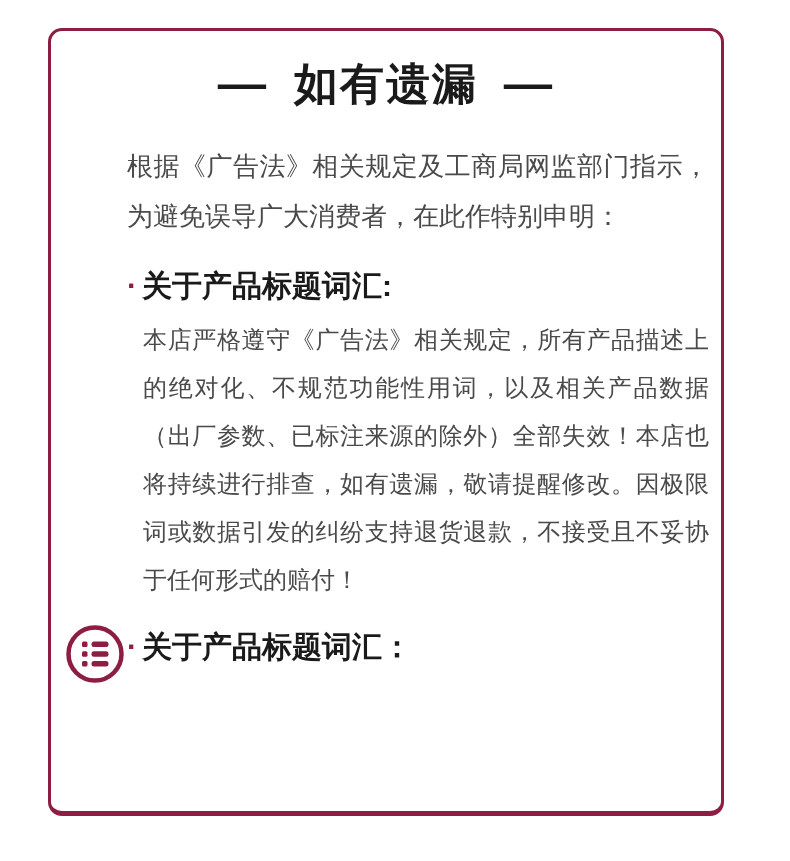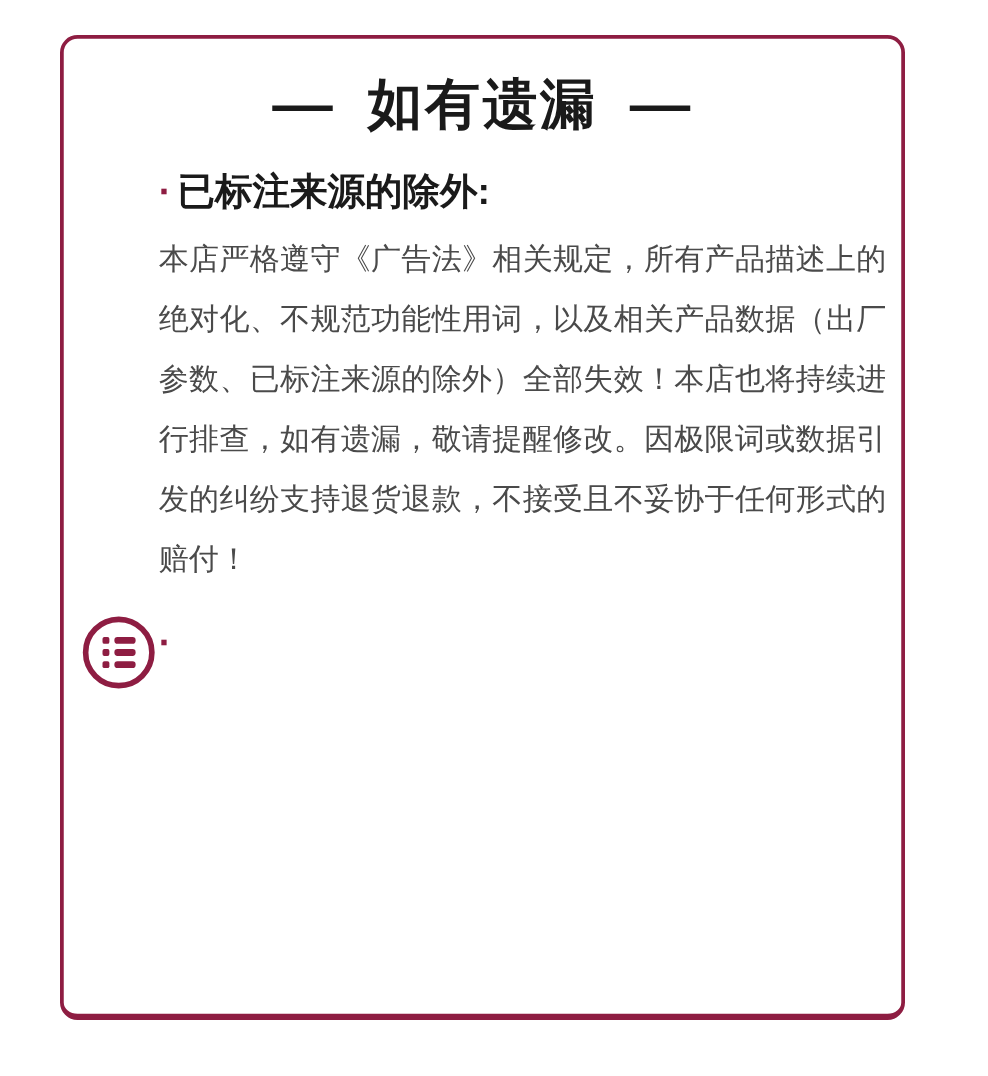--- a/index.html
+++ b/index.html
@@ -90,52 +90,55 @@
     font-weight: bold;
     margin-right: 5px;
     font-size: 30px;
   }
   .section-body {
     margin-top: 11px;
     font-size: 24px;
     line-height: 48px;
     color: var(--body);
     text-align: justify;
+    margin-left: 16px;
   }
 </style>
 </head>
 <body>
 
 <div class="frame">
 
   <div class="title-row">
     <span class="title-dash">—</span>
     <span>如有遗漏</span>
     <span class="title-dash">—</span>
   </div>
 
+  <p class="intro">根据《广告法》相关规定及工商局网监部门指示，为避免误导广大消费者，在此作特别申明：</p>
 
   <div class="section">
     <div class="section-heading">
       <span class="bullet">·</span>
-      <span>已标注来源的除外:</span>
+      <span>关于产品标题词汇:</span>
     </div>
     <p class="section-body">本店严格遵守《广告法》相关规定，所有产品描述上的绝对化、不规范功能性用词，以及相关产品数据（出厂参数、已标注来源的除外）全部失效！本店也将持续进行排查，如有遗漏，敬请提醒修改。因极限词或数据引发的纠纷支持退货退款，不接受且不妥协于任何形式的赔付！</p>
   </div>
 
   <div class="section second">
     <span class="icon-badge">
       <svg viewBox="0 0 60 60" aria-hidden="true">
         <circle cx="30" cy="30" r="26.5" fill="none" stroke="currentColor" stroke-width="4.5"></circle>
         <rect x="17" y="17.5" width="5.5" height="5.5" rx="1.5" fill="currentColor"></rect>
         <rect x="26.5" y="17.5" width="17" height="5.5" rx="2.5" fill="currentColor"></rect>
         <rect x="17" y="27.2" width="5.5" height="5.5" rx="1.5" fill="currentColor"></rect>
         <rect x="26.5" y="27.2" width="17" height="5.5" rx="2.5" fill="currentColor"></rect>
         <rect x="17" y="36.9" width="5.5" height="5.5" rx="1.5" fill="currentColor"></rect>
         <rect x="26.5" y="36.9" width="17" height="5.5" rx="2.5" fill="currentColor"></rect>
       </svg>
     </span>
     <div class="section-heading">
       <span class="bullet">·</span>
+      <span>关于产品标题词汇：</span>
     </div>
   </div>
 
 </div>
 
 </body></html>

